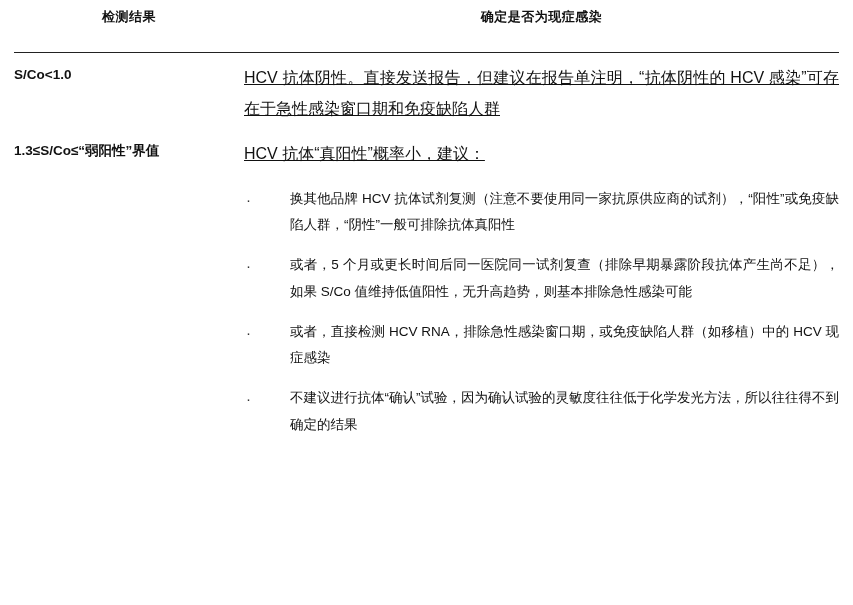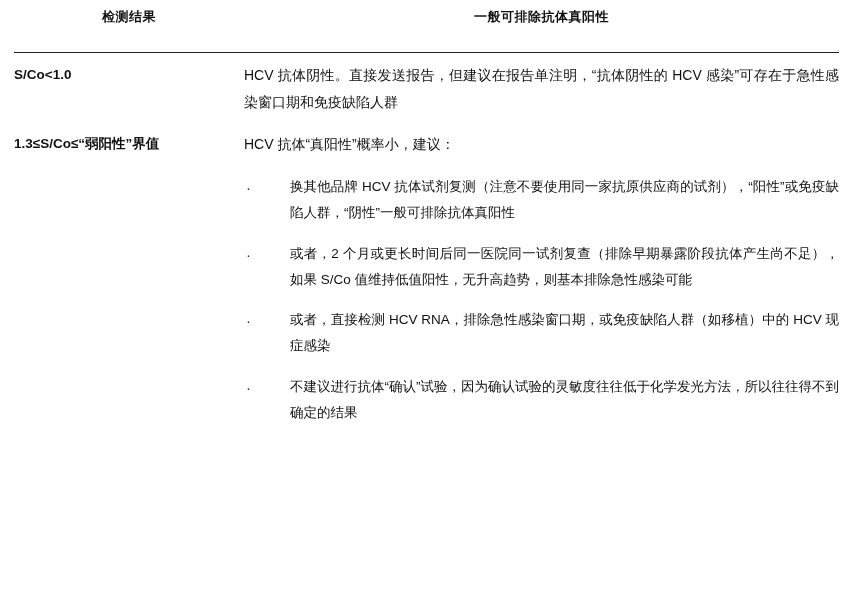--- a/index.html
+++ b/index.html
@@ -48,23 +48,24 @@
     font-size: 13.5px;
     padding-right: 8px;
     padding-left: 2px;
     white-space: nowrap;
   }
   td.cell-body {
     padding-right: 18px;
     padding-left: 2px;
   }
   .body-text {
-    font-size: 14px;
+    font-size: 16px;
     line-height: 1.95;
     text-align: justify;
+    text-decoration: underline;
   }
   ul.bullets {
     list-style: none;
     margin: 16px 0 0 0;
     padding: 0;
   }
   ul.bullets li {
     position: relative;
     padding-left: 46px;
     margin-bottom: 14px;
@@ -86,42 +87,42 @@
 
 <div class="sheet">
   <table class="result-table">
     <colgroup>
       <col style="width:230px">
       <col style="width:595px">
     </colgroup>
     <thead>
       <tr>
         <th class="col-a">检测结果</th>
-        <th class="col-b">一般可排除抗体真阳性</th>
+        <th class="col-b">确定是否为现症感染</th>
       </tr>
     </thead>
     <tbody>
       <tr>
         <td class="cell-label">S/Co&lt;1.0</td>
         <td class="cell-body">
           <div class="body-text">HCV 抗体阴性。直接发送报告，但建议在报告单注明，“抗体阴性的 HCV 感染”可存在于急性感染窗口期和免疫缺陷人群</div>
         </td>
       </tr>
       <tr>
         <td class="cell-label">1.3≤S/Co≤“弱阳性”界值</td>
         <td class="cell-body">
           <div class="body-text">HCV 抗体“真阳性”概率小，建议：</div>
           <ul class="bullets">
             <li>
               <span class="dot">·</span>
               <span>换其他品牌 HCV 抗体试剂复测（注意不要使用同一家抗原供应商的试剂），“阳性”或免疫缺陷人群，“阴性”一般可排除抗体真阳性</span>
             </li>
             <li>
               <span class="dot">·</span>
-              <span>或者，2 个月或更长时间后同一医院同一试剂复查（排除早期暴露阶段抗体产生尚不足），如果 S/Co 值维持低值阳性，无升高趋势，则基本排除急性感染可能</span>
+              <span>或者，5 个月或更长时间后同一医院同一试剂复查（排除早期暴露阶段抗体产生尚不足），如果 S/Co 值维持低值阳性，无升高趋势，则基本排除急性感染可能</span>
             </li>
             <li>
               <span class="dot">·</span>
               <span>或者，直接检测 HCV RNA，排除急性感染窗口期，或免疫缺陷人群（如移植）中的 HCV 现症感染</span>
             </li>
             <li>
               <span class="dot">·</span>
               <span>不建议进行抗体“确认”试验，因为确认试验的灵敏度往往低于化学发光方法，所以往往得不到确定的结果</span>
             </li>
           </ul>

